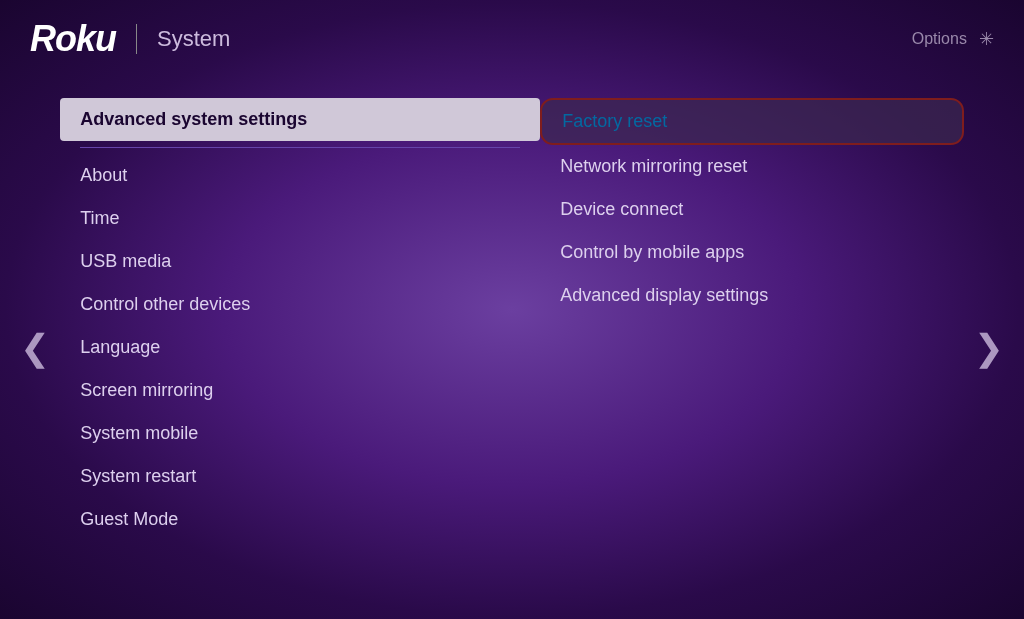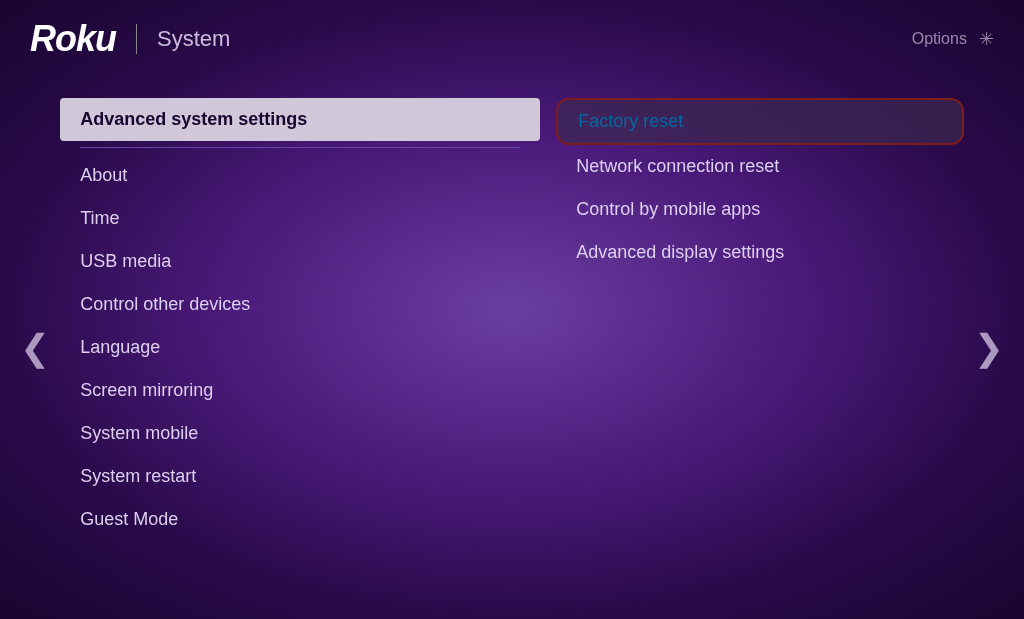--- a/index.html
+++ b/index.html
@@ -86,21 +86,21 @@
       user-select: none;
       opacity: 0.8;
     }
 
     
     .panels-container {
       display: flex;
       flex: 1;
       height: 100%;
       padding: 10px 0;
-      gap: 16px;
+      gap: 0;
     }
 
     
     .left-panel {
       width: 480px;
       flex-shrink: 0;
       padding-top: 10px;
     }
 
     .menu-item {
@@ -203,21 +203,24 @@
       <div class="menu-item">
         <span>Guest Mode</span>
       </div>
     </div>
 
     <div class="right-panel">
       <div class="right-item selected">
         <span>Factory reset</span>
       </div>
       <div class="right-item">
-        <span>Network connection reset</span>
+        <span>Network mirroring reset</span>
+      </div>
+      <div class="right-item">
+        <span>Device connect</span>
       </div>
       <div class="right-item">
         <span>Control by mobile apps</span>
       </div>
       <div class="right-item">
         <span>Advanced display settings</span>
       </div>
     </div>
 
   </div>

